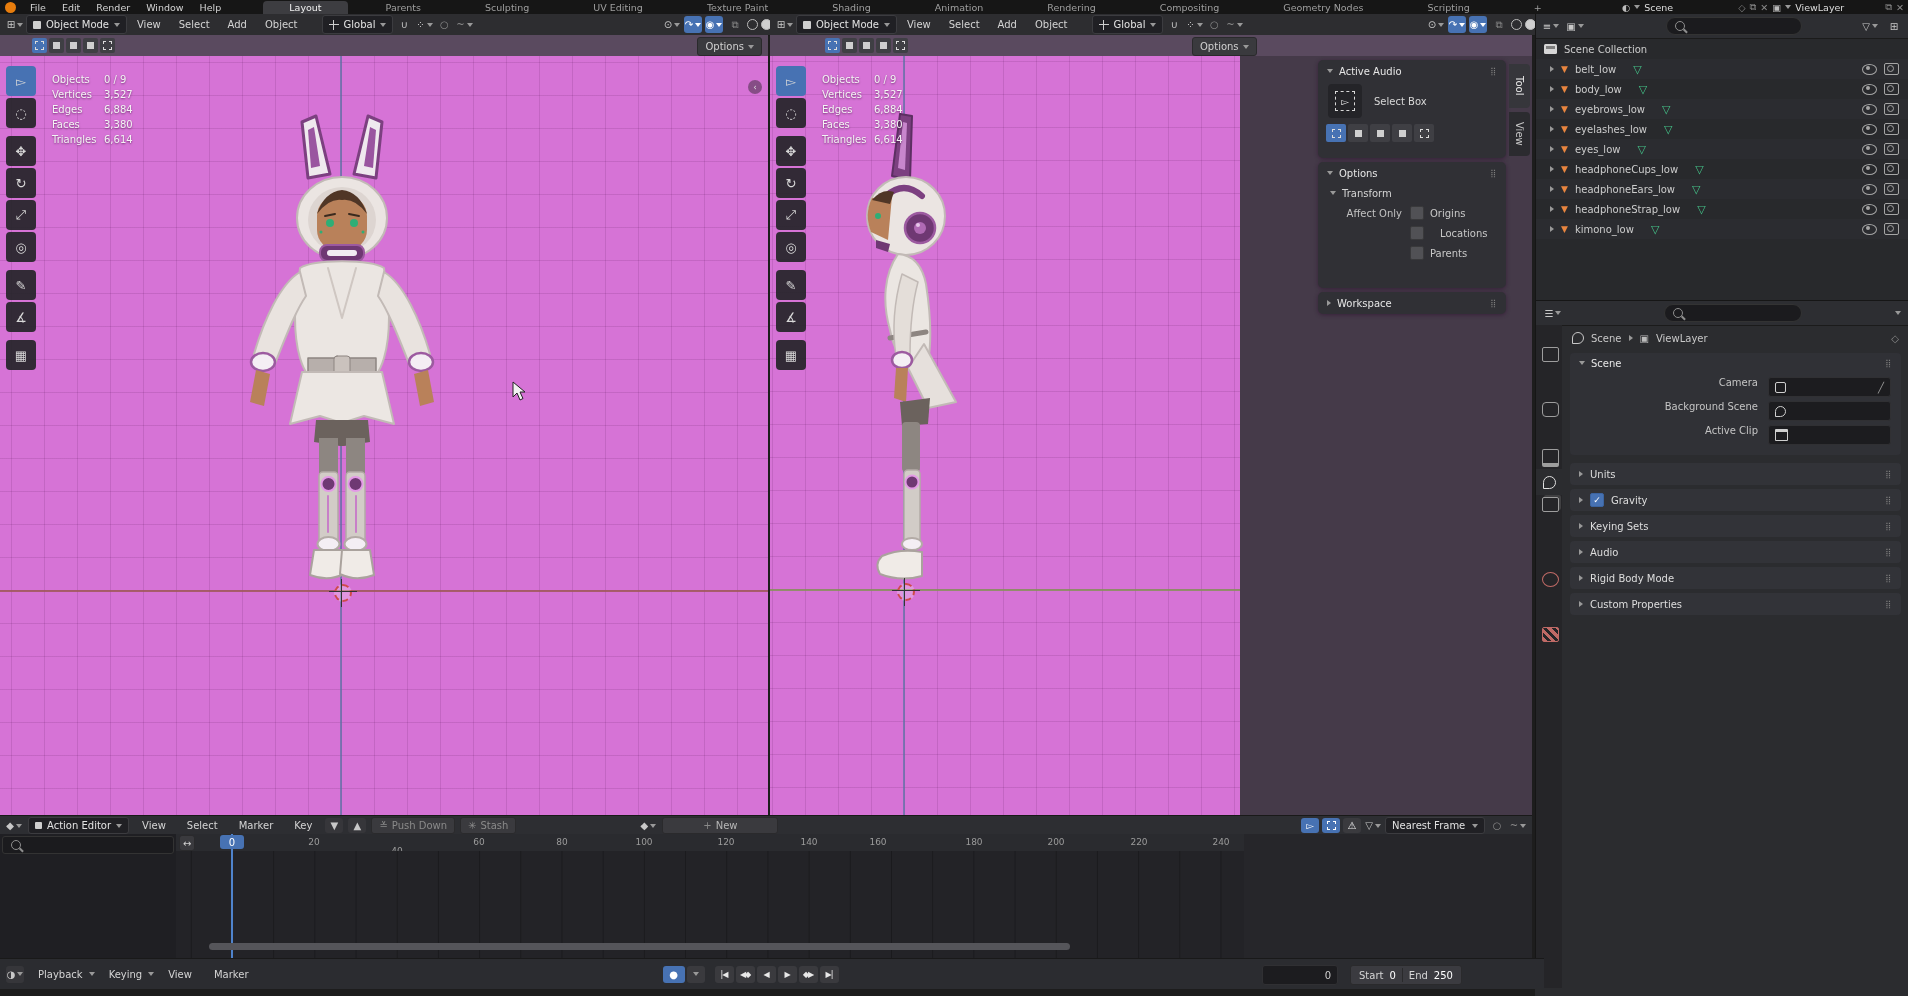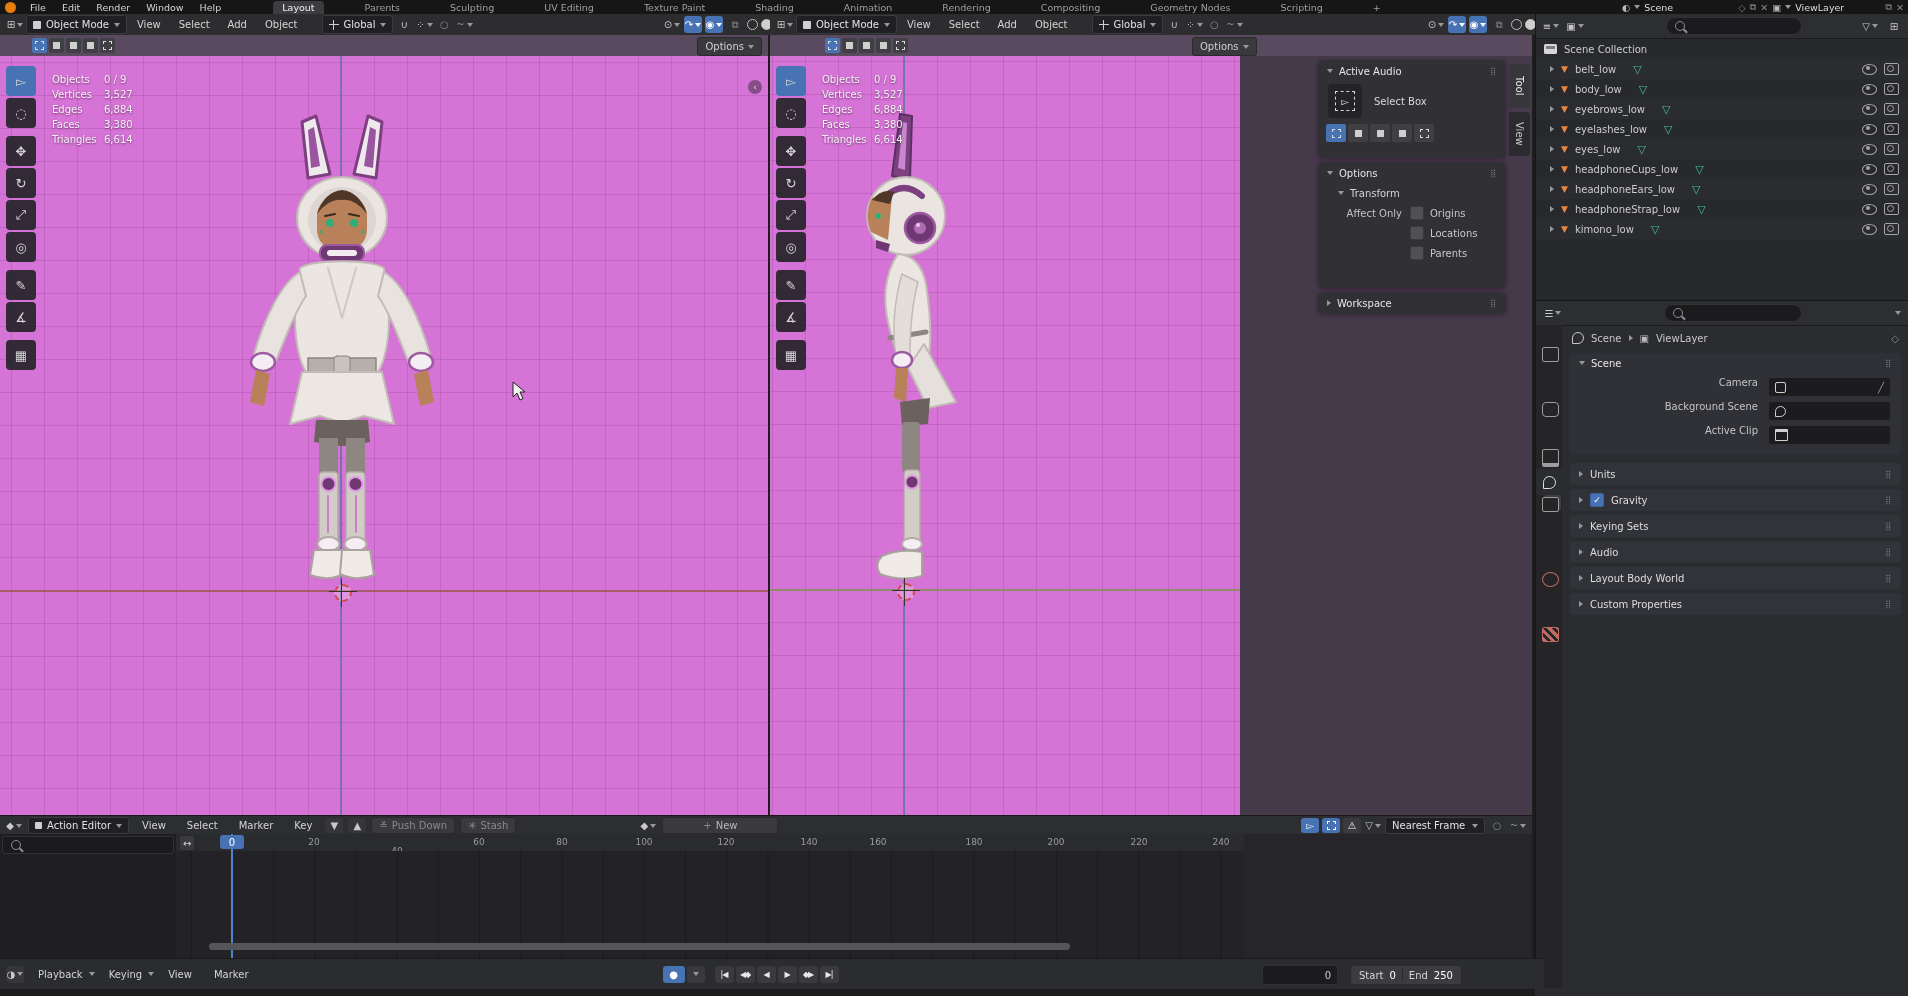--- a/index.html
+++ b/index.html
@@ -1,21 +1,21 @@
 <!DOCTYPE html>
 <html><head>
 <meta charset="utf-8">
 <style>
   html,body{margin:0;padding:0;background:#0e0e0e}
   #app{position:relative;width:1908px;height:996px;background:#1d1d1d;overflow:hidden;
        font-family:"DejaVu Sans","Liberation Sans",sans-serif;font-size:10px;color:#c8c8c8}
   .abs{position:absolute}
   .flex{display:flex;align-items:center}
   .mnu{padding:0 8px;color:#d4d4d4;white-space:nowrap}
-  .tab{padding:1px 9px;margin:0 16px;color:#9f9f9f;border-radius:4px 4px 0 0;white-space:nowrap}
+  .tab{padding:1px 26px;margin:0 6px;color:#9f9f9f;border-radius:4px 4px 0 0;white-space:nowrap}
   .tab.on{background:#3d3d41;color:#f0f0f0}
   .dd{background:#202024;border:1px solid #3c3c40;border-radius:3px;height:17px;display:inline-flex;
       align-items:center;gap:5px;padding:0 6px;color:#e2e2e2;white-space:nowrap}
   .pillbtn{background:#3a3a3e;border:1px solid #2a2a2c;border-radius:3px;height:17px;display:inline-flex;
       align-items:center;gap:4px;padding:0 7px;color:#d0d0d0;white-space:nowrap}
   .pillbtn.dis{color:#8a8a8a}
   .ibtn{height:17px;min-width:18px;border-radius:3px;display:inline-flex;align-items:center;justify-content:center;gap:2px;color:#c8c8c8}
   .blue{background:#4772b3;color:#fff}
   .chv{width:0;height:0;border-left:3.5px solid transparent;border-right:3.5px solid transparent;border-top:4px solid #999;display:inline-block}
   .chr{width:0;height:0;border-top:3.5px solid transparent;border-bottom:3.5px solid transparent;border-left:4px solid #999;display:inline-block}
@@ -385,32 +385,32 @@
           </span>
       </div>
     </div>
 
     <div class="abs panel" style="left:78px;top:106px;width:188px;height:126px">
       <div class="phead">
           <span class="chv"></span>
           <span>Options</span>
           <span class="dots">⣿</span>
         </div>
-      <div class="phead" style="height:18px;padding-left:20px;color:#d4d4d4">
+      <div class="phead" style="height:18px;padding-left:12px;color:#d4d4d4">
           <span class="chv"></span>
           <span>Transform</span>
         </div>
       <div class="flex" style="padding:4px 2px 0 0">
         <span style="width:84px;text-align:right;padding-right:8px;color:#c2c2c2">Affect Only</span>
         <span class="cb"></span>
         <span style="margin-left:6px">Origins</span>
       </div>
       <div class="flex" style="padding:6px 10px 0 92px">
         <span class="cb"></span>
-        <span style="margin-left:6px">Locations</span>
+        <span style="margin-left:16px">Locations</span>
       </div>
       <div class="flex" style="padding:6px 10px 0 92px">
         <span class="cb"></span>
         <span style="margin-left:6px">Parents</span>
       </div>
     </div>
 
     <div class="abs panel" style="left:78px;top:236px;width:188px;height:22px">
       <div class="phead">
           <span class="chr"></span>
@@ -601,21 +601,21 @@
           <span>Keying Sets</span>
           <span class="dots">⣿</span>
         </div>
       <div class="cpanel">
           <span class="chr"></span>
           <span>Audio</span>
           <span class="dots">⣿</span>
         </div>
       <div class="cpanel">
           <span class="chr"></span>
-          <span>Layout Body World</span>
+          <span>Rigid Body Mode</span>
           <span class="dots">⣿</span>
         </div>
       <div class="cpanel">
           <span class="chr"></span>
           <span>Custom Properties</span>
           <span class="dots">⣿</span>
         </div>
     </div>
   </div>
 

